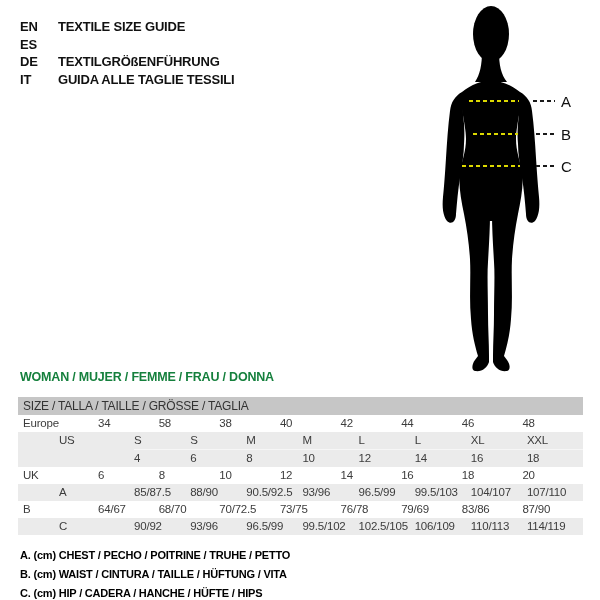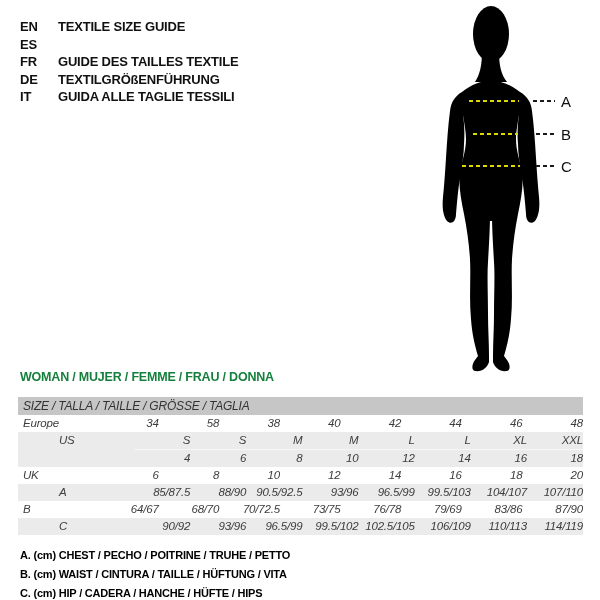--- a/index.html
+++ b/index.html
@@ -24,51 +24,47 @@
   .yb{left:473px;top:133px;width:45px;} .pb{left:536px;top:133px;width:20px;}
   .yc{left:462px;top:165px;width:58px;} .pc{left:536px;top:165px;width:20px;}
   .mlabel{position:absolute;left:561px;font-size:15px;line-height:15px;color:#111;}
   .la{top:94px;} .lb{top:127px;} .lc{top:159px;}
 
   
   .section-title{position:absolute;left:20px;top:370px;font-weight:700;font-size:12.5px;
                  letter-spacing:-.2px;color:#15803d;}
 
   
-  .size-table{position:absolute;left:18px;top:397px;width:565px;font-style:italic;}
+  .size-table{position:absolute;left:18px;top:397px;width:565px;}
   .thead{height:18px;line-height:18px;background:var(--header-band,#c6c6c6);
          padding-left:5px;font-size:12px;letter-spacing:-.2px;color:#333;}
   .trow{display:flex;font-size:11.5px;letter-spacing:-.2px;color:var(--table-text,#3c3c3c);}
   .trow.shaded{background:var(--row-shade,#ebebeb);padding-left:36px;}
   .rlabel{width:80px;flex:0 0 80px;padding-left:5px;box-sizing:border-box;line-height:17px;}
   .rvals{flex:1;display:flex;flex-direction:column;}
   .vline{display:flex;line-height:17px;height:17px;}
   .vline+.vline{border-top:1px solid rgba(255,255,255,.55);}
-  .cell{flex:1;text-align:right;}
+  .cell{flex:1;text-align:left;}
 
   
   .legend{position:absolute;left:20px;top:546px;}
   .legend-line{font-weight:700;font-size:11px;line-height:19px;letter-spacing:-.2px;color:#000;}
 </style>
 </head>
 <body>
 
 <div class="page">
 
   <div class="lang-list">
     <div class="lang-row">
       <span class="lang-code">EN</span>
       <span class="lang-title">TEXTILE SIZE GUIDE</span>
     </div>
     <div class="lang-row">
       <span class="lang-code">ES</span>
-    </div>
-    <div class="lang-row">
-      <span class="lang-code">FR</span>
-      <span class="lang-title">GUIDE DES TAILLES TEXTILE</span>
     </div>
     <div class="lang-row">
       <span class="lang-code">DE</span>
       <span class="lang-title">TEXTILGRÖßENFÜHRUNG</span>
     </div>
     <div class="lang-row">
       <span class="lang-code">IT</span>
       <span class="lang-title">GUIDA ALLE TAGLIE TESSILI</span>
     </div>
   </div>

